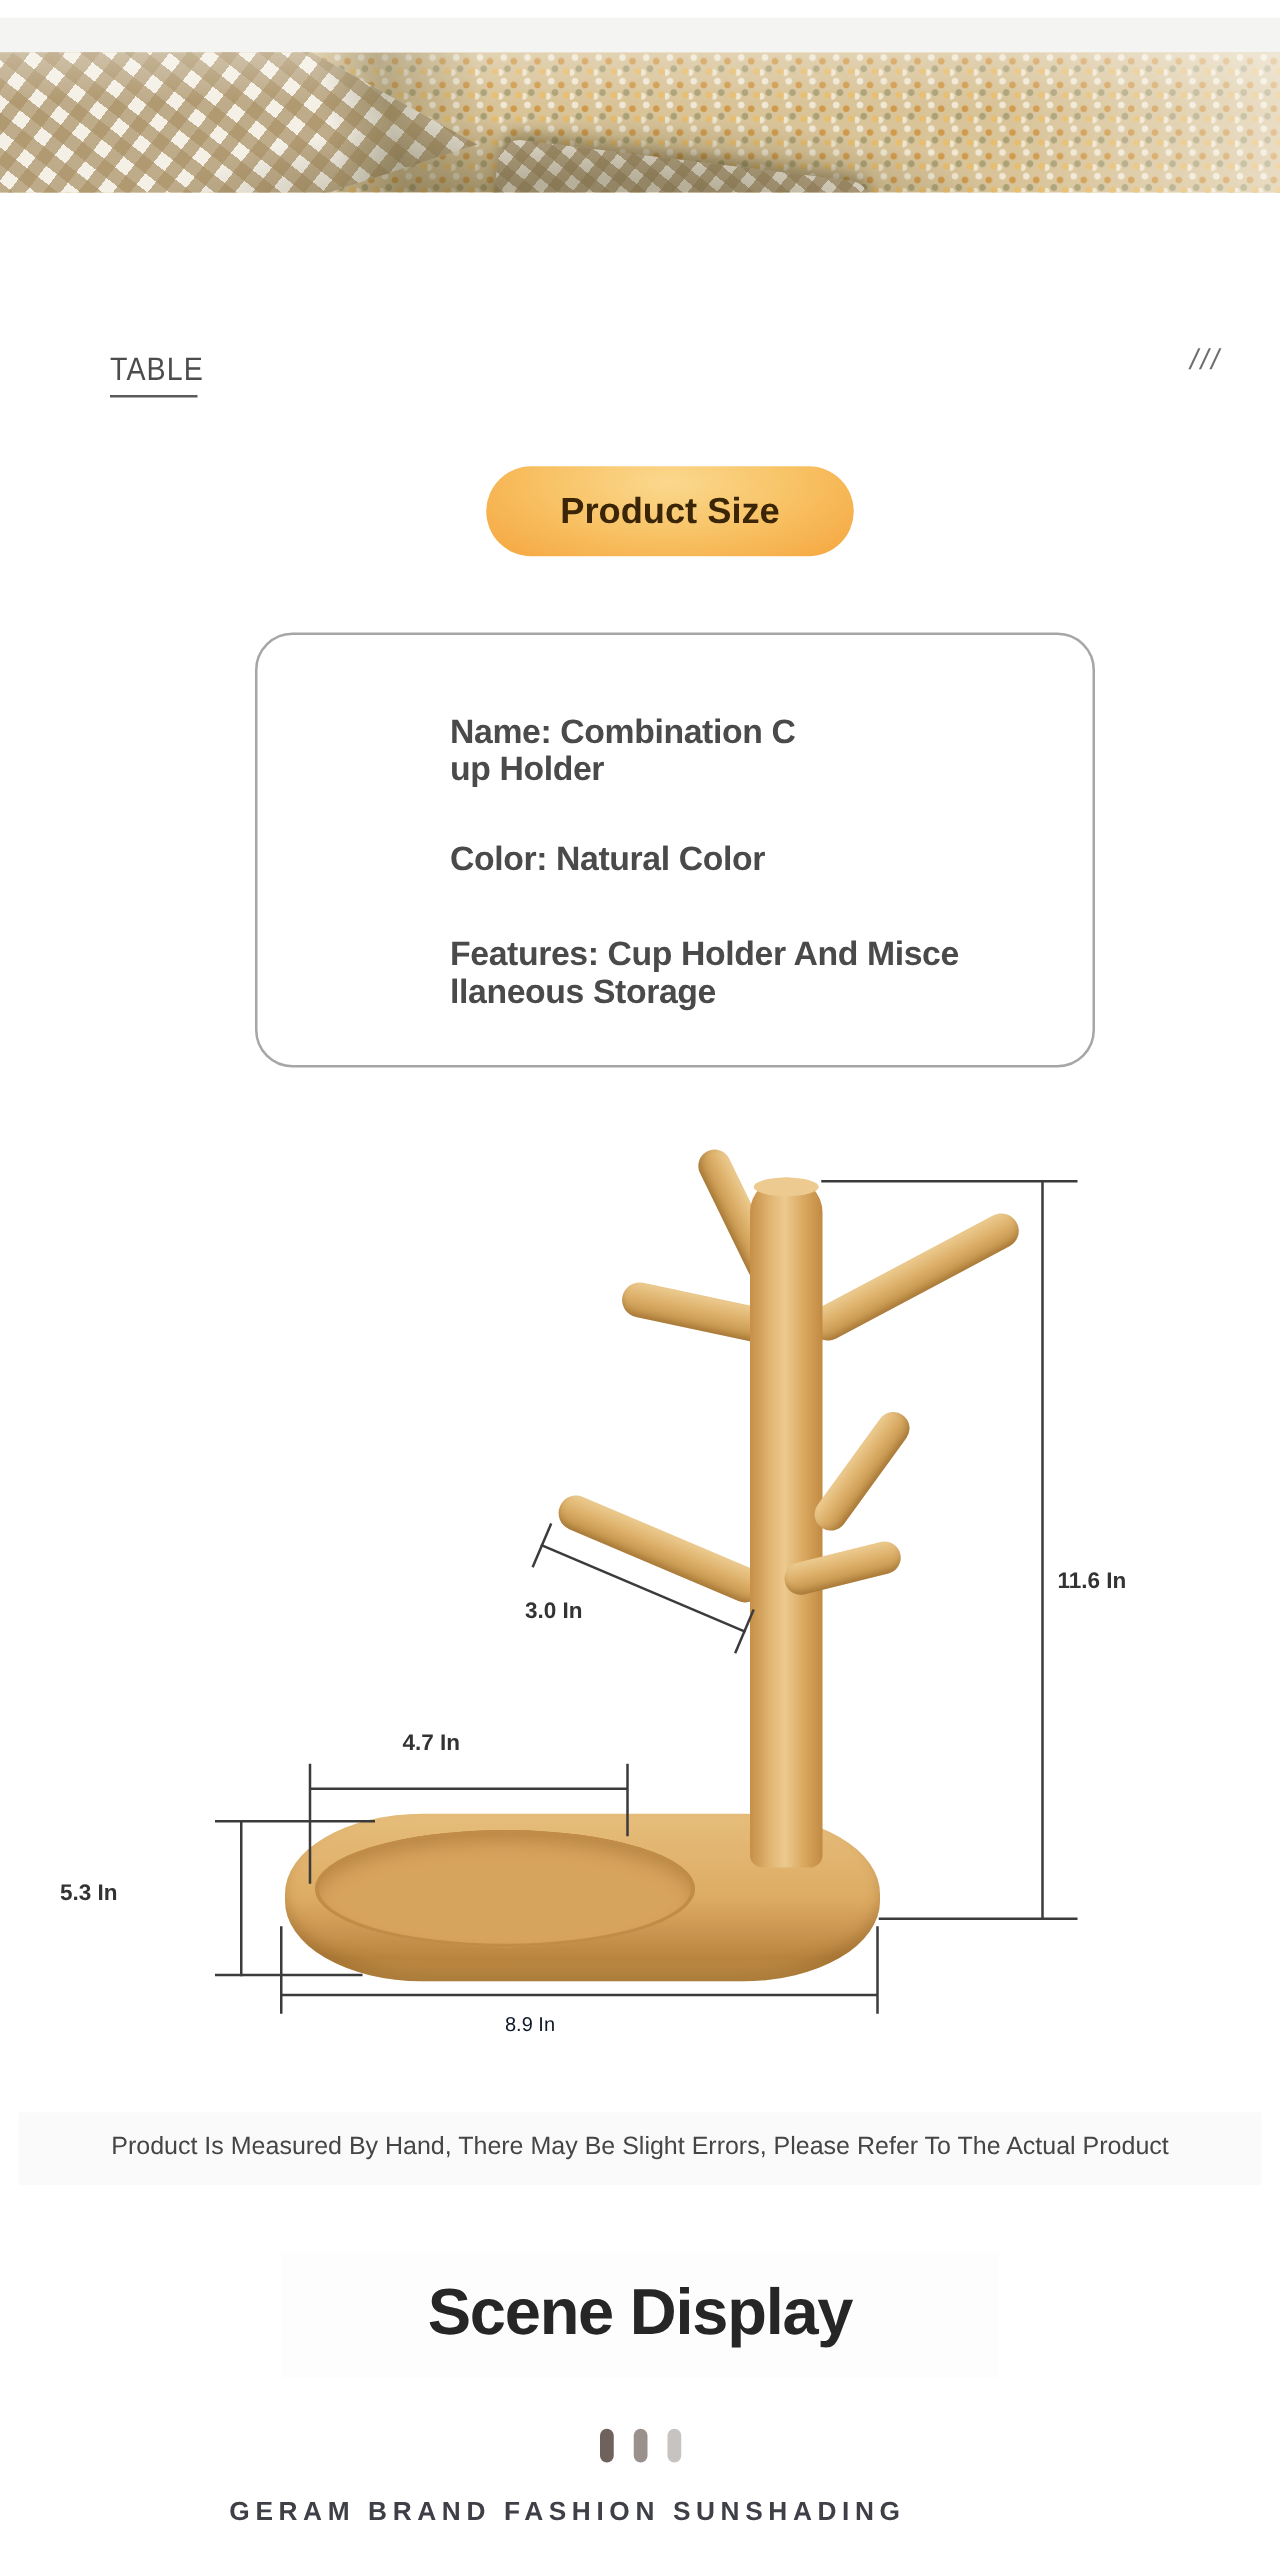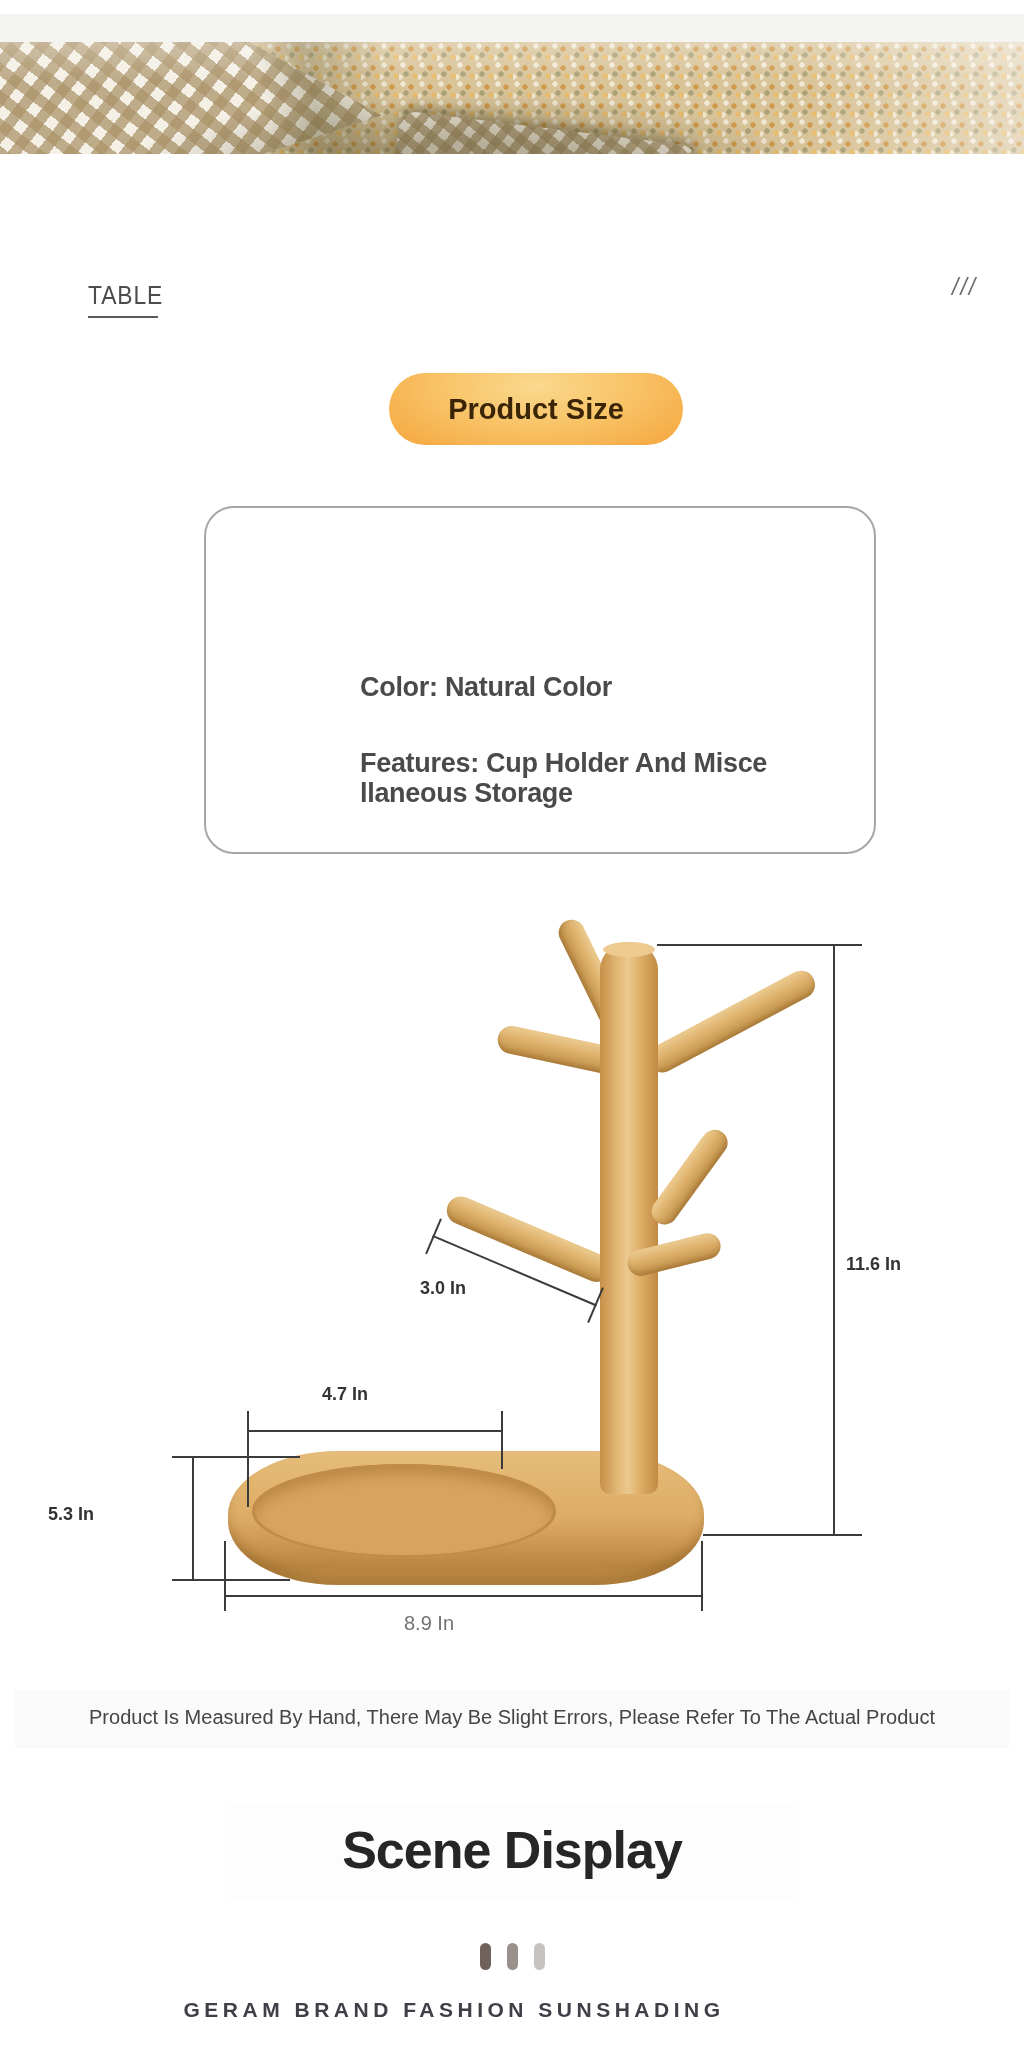--- a/index.html
+++ b/index.html
@@ -79,21 +79,21 @@
   .tray{position:absolute;left:228px;top:1437px;width:476px;height:134px;z-index:1;
     border-radius:110px / 64px;
     background:linear-gradient(180deg,#e6bd7b 0%,#ddac64 50%,#cd9853 68%,#b9853f 86%,#c2914c 100%);
     box-shadow:inset 0 -8px 10px rgba(130,85,30,.35);}
   .tray-groove{position:absolute;left:24px;top:13px;width:304px;height:94px;border-radius:50%;
     background:#d7a45e;
     box-shadow:inset 0 0 0 3px #c08c47, inset 0 9px 14px rgba(150,100,40,.45);}
   
   .dim{position:absolute;background:#3b3b3b;z-index:6;}
   .dim-label{position:absolute;z-index:7;font-size:18px;font-weight:bold;color:#333;white-space:nowrap;}
-  .dim-label.plain{font-weight:normal;font-size:20px;color:#737373;}
+  .dim-label.plain{font-weight:normal;font-size:16px;color:#0f172a;}
   .dim-diag{position:absolute;left:433px;top:1221px;width:178px;height:2px;background:#3b3b3b;
     transform:rotate(23deg);transform-origin:0 0;z-index:6;}
   .dim-diag .tick{position:absolute;width:2px;height:38px;top:-18px;background:#3b3b3b;}
   .dim-diag .tick.t1{left:0;}
   .dim-diag .tick.t2{right:0;}
   
   .note-band{position:absolute;left:15px;top:1676px;width:994px;height:58px;background:#fafafa;}
   .note-text{position:absolute;left:0;top:1692px;width:1024px;text-align:center;
     font-size:20px;color:#454545;}
   .scene-card{position:absolute;left:225px;top:1788px;width:574px;height:100px;background:#fdfdfd;}
@@ -123,20 +123,21 @@
 
   <div class="table-label">TABLE</div>
   <div class="table-underline"></div>
   <div class="slashes">///</div>
 
   <div class="pill">
     <span>Product Size</span>
   </div>
 
   <div class="card">
+    <p class="p1"><span>Name: Combination C</span><br><span>up Holder</span></p>
     <p class="p2">Color: Natural Color</p>
     <p class="p3"><span>Features: Cup Holder And Misce</span><br><span>llaneous Storage</span></p>
   </div>
 
   <div class="branch branch-a"></div>
   <div class="branch branch-b"></div>
   <div class="branch branch-c"></div>
   <div class="branch branch-d"></div>
   <div class="branch branch-e"></div>
   <div class="branch branch-f"></div>

